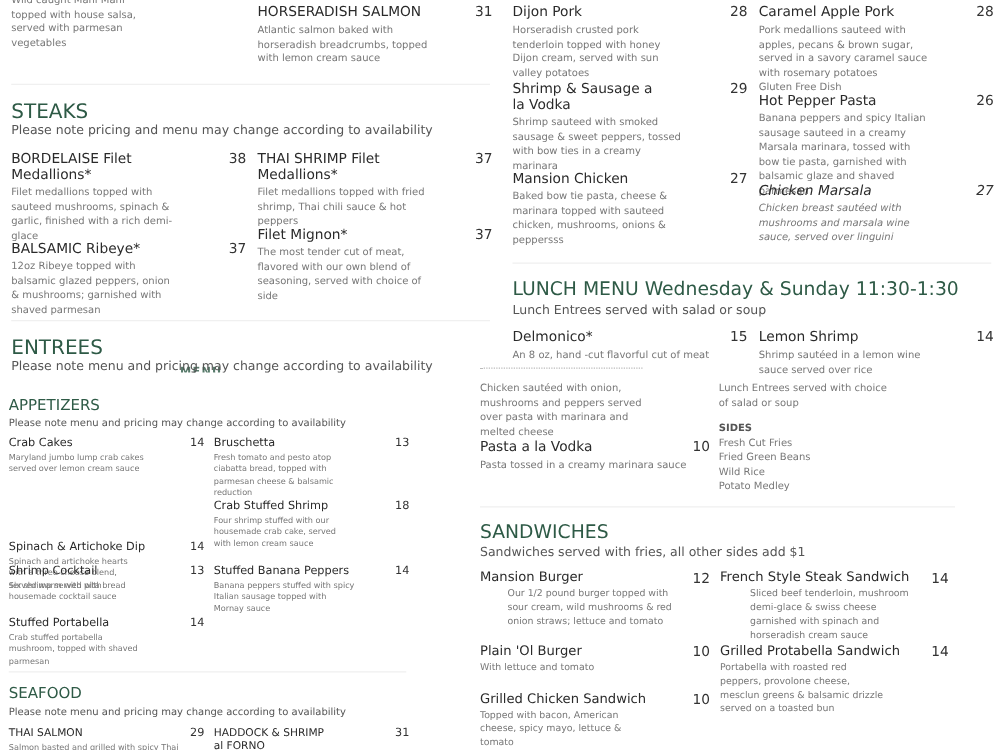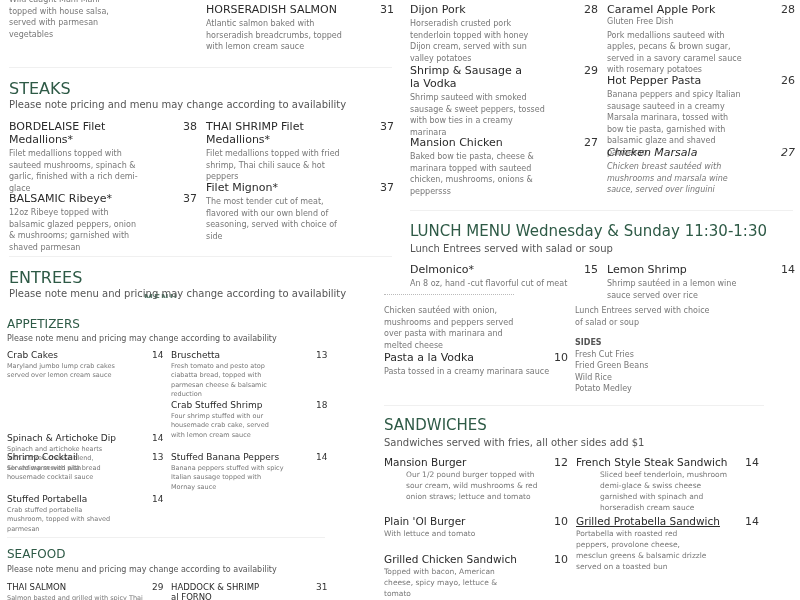--- a/index.html
+++ b/index.html
@@ -49,22 +49,22 @@
   <div class="abs price" style="left:174px;top:0;font-size:11px;">37</div>
 </div>
 
 <div class="abs" style="left:410px;top:3px;width:186px;">
   <div class="item-name" style="font-size:11px;">Dijon Pork</div>
   <div class="desc" style="font-size:8px;width:135px;margin-top:2px;">Horseradish crusted pork tenderloin topped with honey Dijon cream, served with sun valley potatoes</div>
   <div class="abs price" style="left:174px;top:0;font-size:11px;">28</div>
 </div>
 <div class="abs" style="left:607px;top:3px;width:186px;">
   <div class="item-name" style="font-size:11px;">Caramel Apple Pork</div>
+  <div class="desc" style="font-size:8px;width:140px;margin-top:2px;">Pork medallions sauteed with apples, pecans &amp; brown sugar, served in a savory caramel sauce with rosemary potatoes</div>
   <div class="desc" style="font-size:8px;">Gluten Free Dish</div>
-  <div class="desc" style="font-size:8px;width:140px;margin-top:2px;">Pork medallions sauteed with apples, pecans &amp; brown sugar, served in a savory caramel sauce with rosemary potatoes</div>
   <div class="abs price" style="left:174px;top:0;font-size:11px;">28</div>
 </div>
 <div class="abs" style="left:410px;top:64px;width:186px;">
   <div class="item-name" style="font-size:11px;width:120px;">Shrimp &amp; Sausage a la Vodka</div>
   <div class="desc" style="font-size:8px;width:135px;margin-top:2px;">Shrimp sauteed with smoked sausage &amp; sweet peppers, tossed with bow ties in a creamy marinara</div>
   <div class="abs price" style="left:174px;top:0;font-size:11px;">29</div>
 </div>
 <div class="abs" style="left:607px;top:74px;width:186px;">
   <div class="item-name" style="font-size:11px;">Hot Pepper Pasta</div>
   <div class="desc" style="font-size:8px;width:140px;margin-top:2px;">Banana peppers and spicy Italian sausage sauteed in a creamy Marsala marinara, tossed with bow tie pasta, garnished with balsamic glaze and shaved parmesan</div>
@@ -186,21 +186,21 @@
   <div class="item-name" style="font-size:10.5px;">French Style Steak Sandwich</div>
   <div class="desc" style="font-size:7.5px;width:135px;margin-top:2px;margin-left:24px;">Sliced beef tenderloin, mushroom demi-glace &amp; swiss cheese garnished with spinach and horseradish cream sauce</div>
   <div class="abs price" style="left:169px;top:0;font-size:11px;">14</div>
 </div>
 <div class="abs" style="left:384px;top:515px;width:180px;">
   <div class="item-name" style="font-size:10.5px;">Plain 'Ol Burger</div>
   <div class="desc" style="font-size:7.5px;margin-top:2px;">With lettuce and tomato</div>
   <div class="abs price" style="left:170px;top:0;font-size:11px;">10</div>
 </div>
 <div class="abs" style="left:576px;top:515px;width:190px;">
-  <div class="item-name" style="font-size:10.5px;text-decoration:underline;">Grilled Protabella Sandwich</div>
+  <div class="item-name" style="font-size:10.5px;">Grilled Protabella Sandwich</div>
   <div class="desc" style="font-size:7.5px;width:135px;margin-top:2px;">Portabella with roasted red peppers, provolone cheese, mesclun greens &amp; balsamic drizzle served on a toasted bun</div>
   <div class="abs price" style="left:169px;top:0;font-size:11px;">14</div>
 </div>
 <div class="abs" style="left:384px;top:553px;width:180px;">
   <div class="item-name" style="font-size:10.5px;">Grilled Chicken Sandwich</div>
   <div class="desc" style="font-size:7.5px;width:125px;margin-top:2px;">Topped with bacon, American cheese, spicy mayo, lettuce &amp; tomato</div>
   <div class="abs price" style="left:170px;top:0;font-size:11px;">10</div>
 </div>
 
 </body></html>

